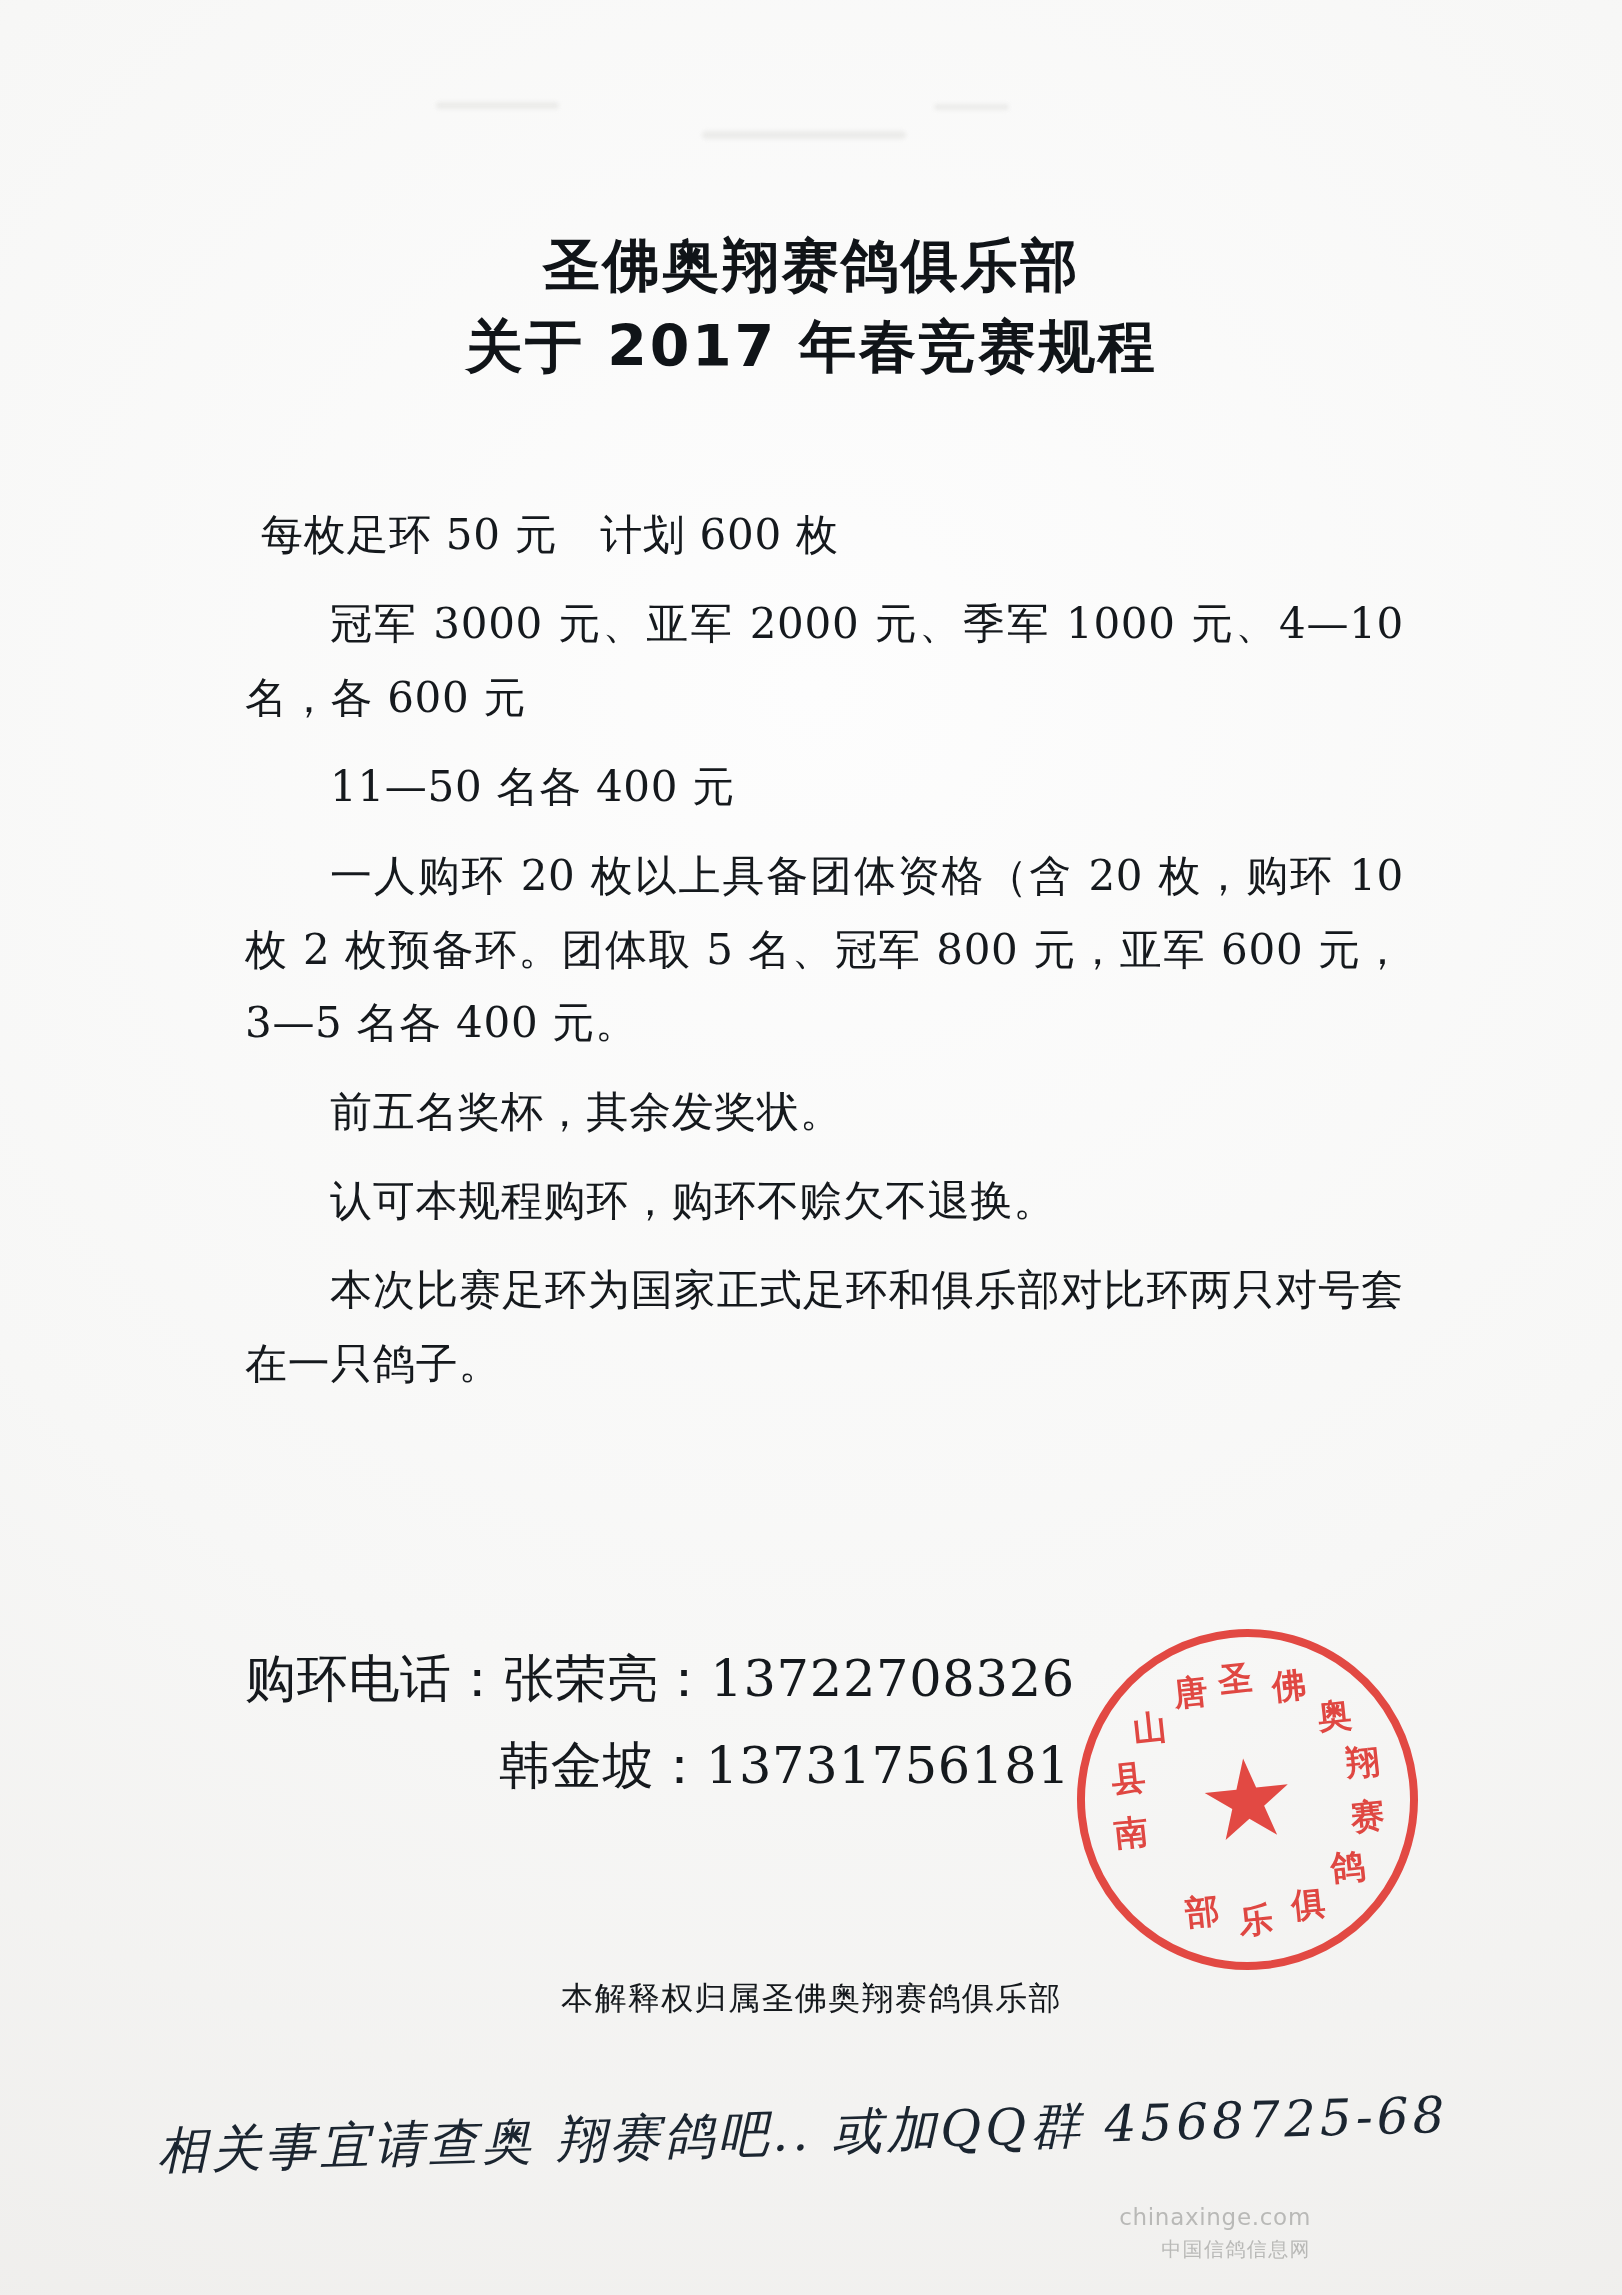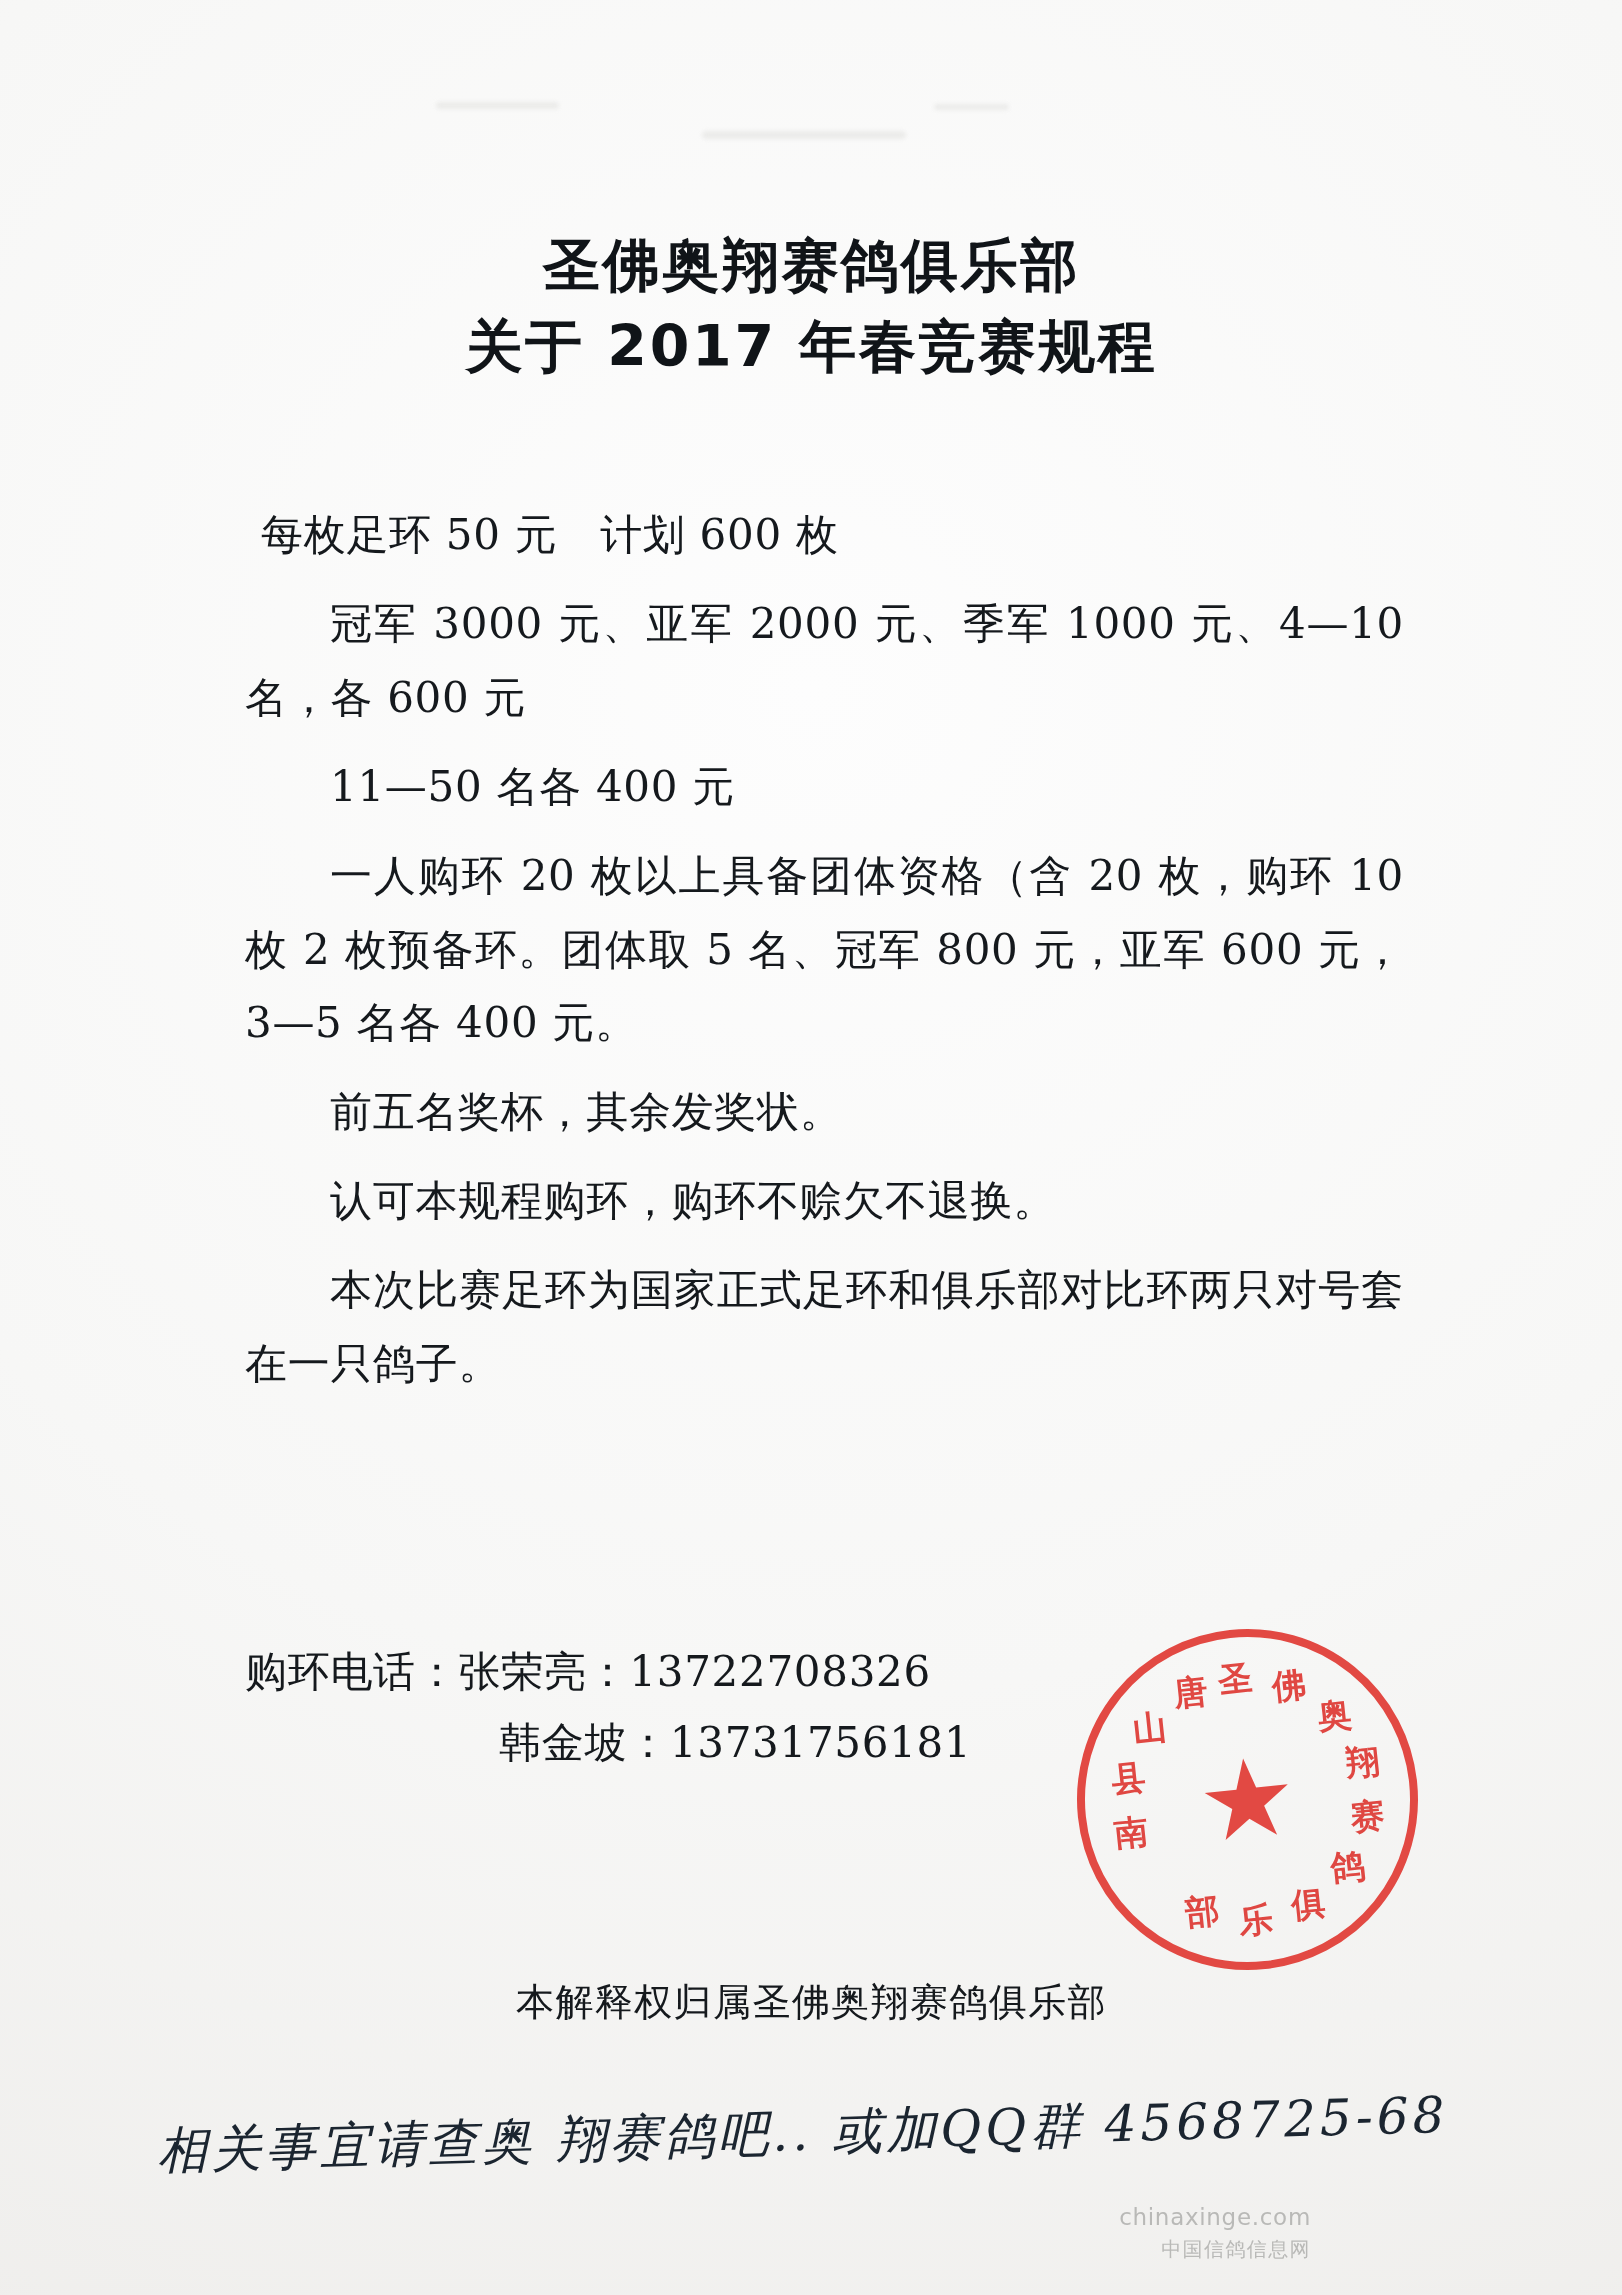--- a/index.html
+++ b/index.html
@@ -77,36 +77,36 @@
     text-indent: 0;
     margin-left: 16px;
   }
   .phone-block {
     position: absolute;
     left: 245px;
     top: 1636px;
     width: 1159px;
   }
   .phone-line {
-    font-size: 42px;
+    font-size: 51px;
     line-height: 1.7;
     letter-spacing: 0.7px;
     color: #15191d;
     margin: 0;
   }
   .phone-line.second {
     text-indent: 254px;
   }
   .footer-note {
     position: absolute;
     left: 0;
     top: 1977px;
     width: 1623px;
     text-align: center;
-    font-size: 38px;
+    font-size: 32px;
     letter-spacing: 1.4px;
     color: #15191d;
   }
   
   .stamp {
     position: absolute;
     left: 1077px;
     top: 1629px;
     width: 341px;
     height: 341px;

